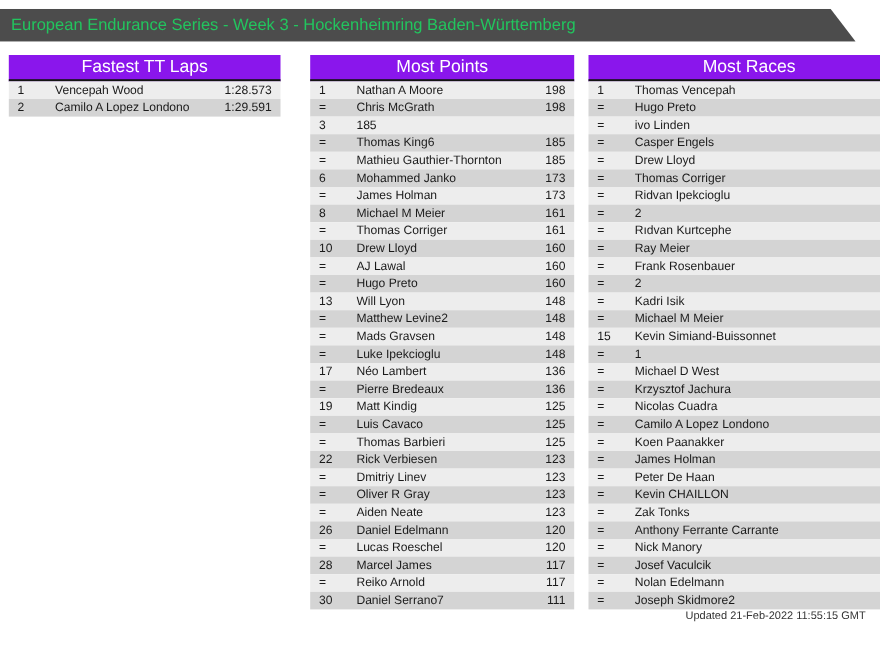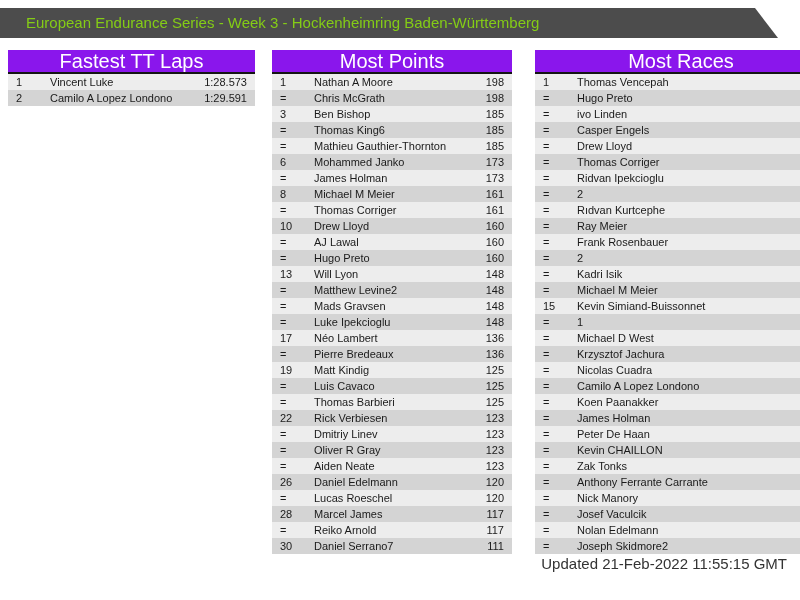--- a/index.html
+++ b/index.html
@@ -16,38 +16,38 @@
     overflow: hidden;
   }
   .topbar {
     position: absolute;
     left: 0;
     top: 8px;
     width: 778px;
     height: 30px;
     background: var(--topbar, #4c4c4c);
     clip-path: polygon(0 0, 755px 0, 778px 100%, 0 100%);
-    color: #84cc16;
+    color: #22c55e;
     font-size: 15px;
     line-height: 30px;
-    padding-left: 26px;
+    padding-left: 10px;
     box-sizing: border-box;
     white-space: nowrap;
   }
   .board { position: absolute; top: 50px; }
   #board-0 { left: 8px;   width: 247px; }
-  #board-1 { left: 272px; width: 240px; }
+  #board-1 { left: 282px; width: 240px; }
   #board-2 { left: 535px; width: 292px; }
   .board-title {
     height: 22px;
     line-height: 22px;
     background: var(--accent, #8a16ec);
     color: #ffffff;
     text-align: center;
-    font-size: 20px;
+    font-size: 16px;
     border-bottom: 2px solid #141414;
   }
   .row {
     display: flex;
     height: 16px;
     line-height: 16px;
     font-size: 11px;
     color: #1a1a1a;
     overflow: hidden;
   }
@@ -55,39 +55,39 @@
   .row:nth-child(even) { background: var(--rowdark, #d4d4d4); }
   .cell-rank  { flex: none; width: 34px; padding-left: 8px; }
   .cell-name  { flex: 1; white-space: nowrap; overflow: hidden; }
   .cell-value { flex: none; padding-right: 8px; text-align: right; }
   .footer {
     position: absolute;
     top: 555px;
     left: 535px;
     width: 252px;
     text-align: right;
-    font-size: 15px;
+    font-size: 10px;
     color: #333333;
   }
 </style>
 </head>
 <body>
 
 <div id="stage">
 
   <div class="topbar">
     <span>European Endurance Series - Week 3 - Hockenheimring Baden-Württemberg</span>
   </div>
 
   <div class="board" id="board-0">
     <div class="board-title">Fastest TT Laps</div>
     <div class="board-rows">
         <div class="row">
           <div class="cell-rank">1</div>
-          <div class="cell-name">Vincent Luke</div>
+          <div class="cell-name">Vencepah Wood</div>
           <div class="cell-value">1:28.573</div>
         </div>
         <div class="row">
           <div class="cell-rank">2</div>
           <div class="cell-name">Camilo A Lopez Londono</div>
           <div class="cell-value">1:29.591</div>
         </div>
       </div>
   </div>
 
@@ -99,21 +99,20 @@
           <div class="cell-name">Nathan A Moore</div>
           <div class="cell-value">198</div>
         </div>
         <div class="row">
           <div class="cell-rank">=</div>
           <div class="cell-name">Chris McGrath</div>
           <div class="cell-value">198</div>
         </div>
         <div class="row">
           <div class="cell-rank">3</div>
-          <div class="cell-name">Ben Bishop</div>
           <div class="cell-value">185</div>
         </div>
         <div class="row">
           <div class="cell-rank">=</div>
           <div class="cell-name">Thomas King6</div>
           <div class="cell-value">185</div>
         </div>
         <div class="row">
           <div class="cell-rank">=</div>
           <div class="cell-name">Mathieu Gauthier-Thornton</div>

